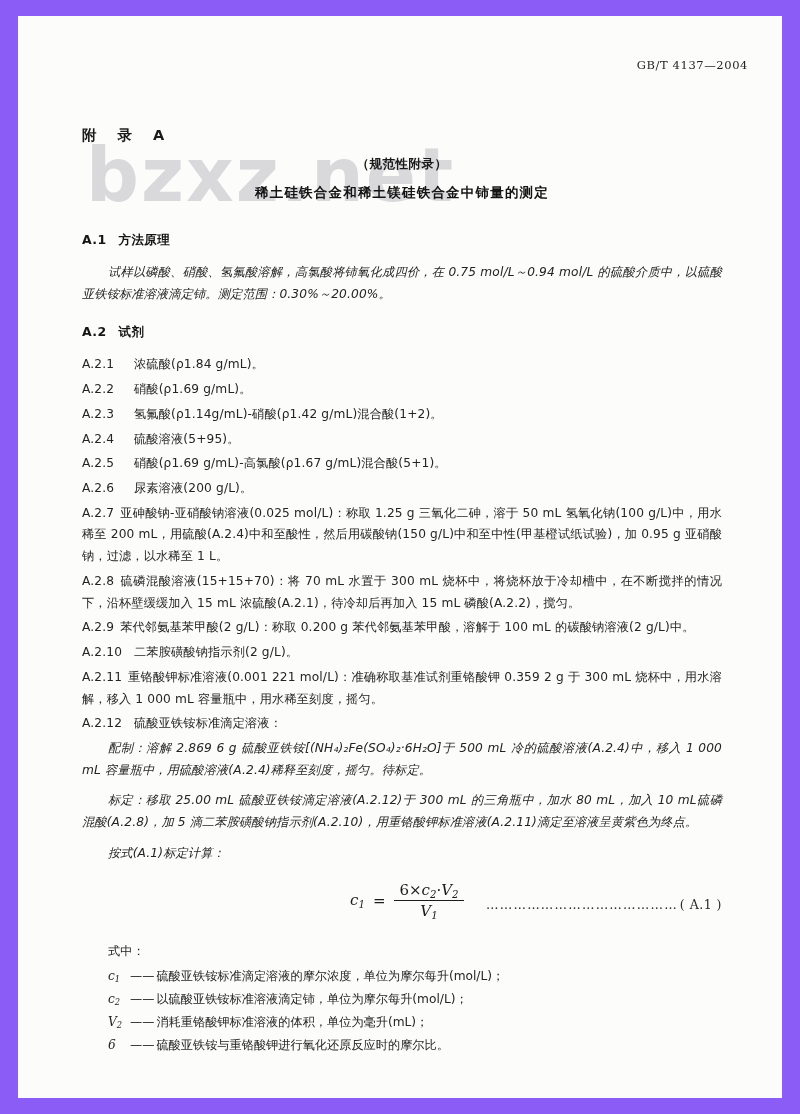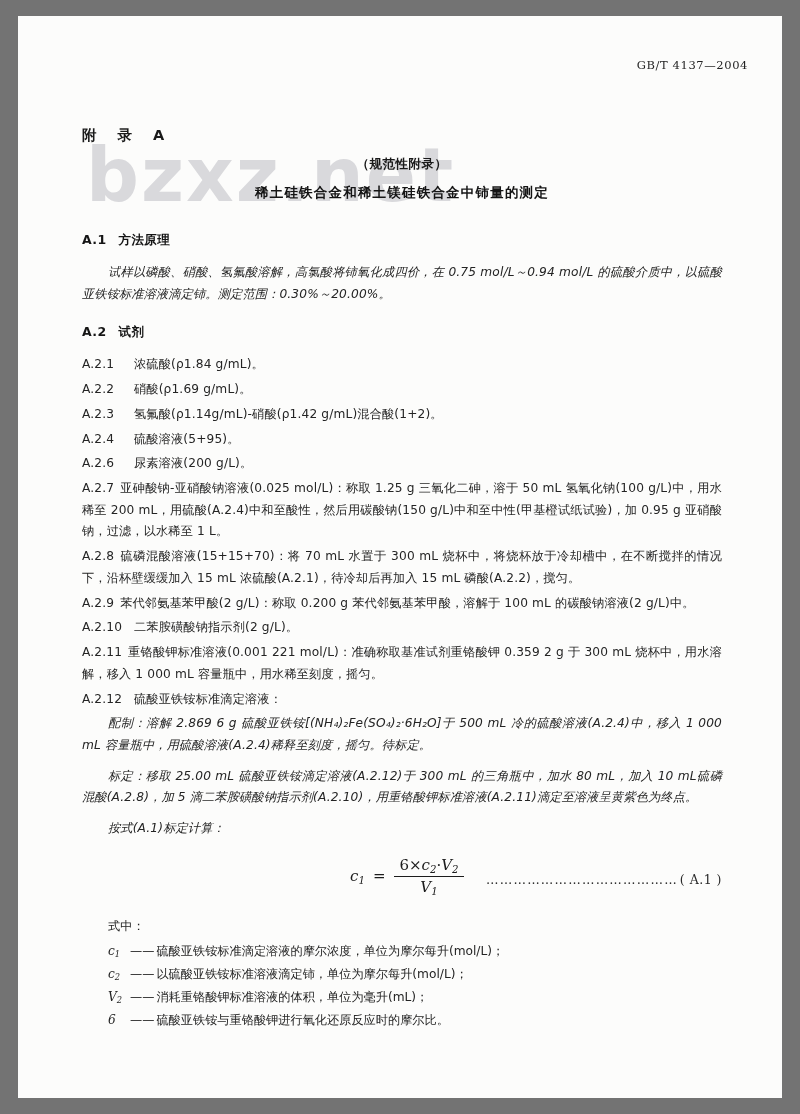--- a/index.html
+++ b/index.html
@@ -15,21 +15,21 @@
     font-family: "DejaVu Sans", "Liberation Sans", sans-serif;
     color: #2b2b2b;
   }
 
   
   .page {
     position: absolute;
     left: 0; top: 0;
     width: 800px;
     height: 1114px;
-    background: #737373;
+    background: #8b5cf6;
   }
   .scan-tint {
     position: absolute;
     left: 18px; top: 16px;
     width: 764px; height: 1082px;
     background: #fcfcfb;
     pointer-events: none;
   }
 
   
@@ -236,20 +236,23 @@
       <span class="ino">A.2.1</span><span>浓硫酸(ρ1.84 g/mL)。</span>
     </div>
     <div class="item">
       <span class="ino">A.2.2</span><span>硝酸(ρ1.69 g/mL)。</span>
     </div>
     <div class="item">
       <span class="ino">A.2.3</span><span>氢氟酸(ρ1.14g/mL)-硝酸(ρ1.42 g/mL)混合酸(1+2)。</span>
     </div>
     <div class="item">
       <span class="ino">A.2.4</span><span>硫酸溶液(5+95)。</span>
+    </div>
+    <div class="item">
+      <span class="ino">A.2.5</span><span>硝酸(ρ1.69 g/mL)-高氯酸(ρ1.67 g/mL)混合酸(5+1)。</span>
     </div>
     <div class="item">
       <span class="ino">A.2.6</span><span>尿素溶液(200 g/L)。</span>
     </div>
     <div class="item wrap">
       <span class="ino">A.2.7</span><span>亚砷酸钠-亚硝酸钠溶液(0.025 mol/L)：称取 1.25 g 三氧化二砷，溶于 50 mL 氢氧化钠(100 g/L)中，用水稀至 200 mL，用硫酸(A.2.4)中和至酸性，然后用碳酸钠(150 g/L)中和至中性(甲基橙试纸试验)，加 0.95 g 亚硝酸钠，过滤，以水稀至 1 L。</span>
     </div>
     <div class="item wrap">
       <span class="ino">A.2.8</span><span>硫磷混酸溶液(15+15+70)：将 70 mL 水置于 300 mL 烧杯中，将烧杯放于冷却槽中，在不断搅拌的情况下，沿杯壁缓缓加入 15 mL 浓硫酸(A.2.1)，待冷却后再加入 15 mL 磷酸(A.2.2)，搅匀。</span>
     </div>

